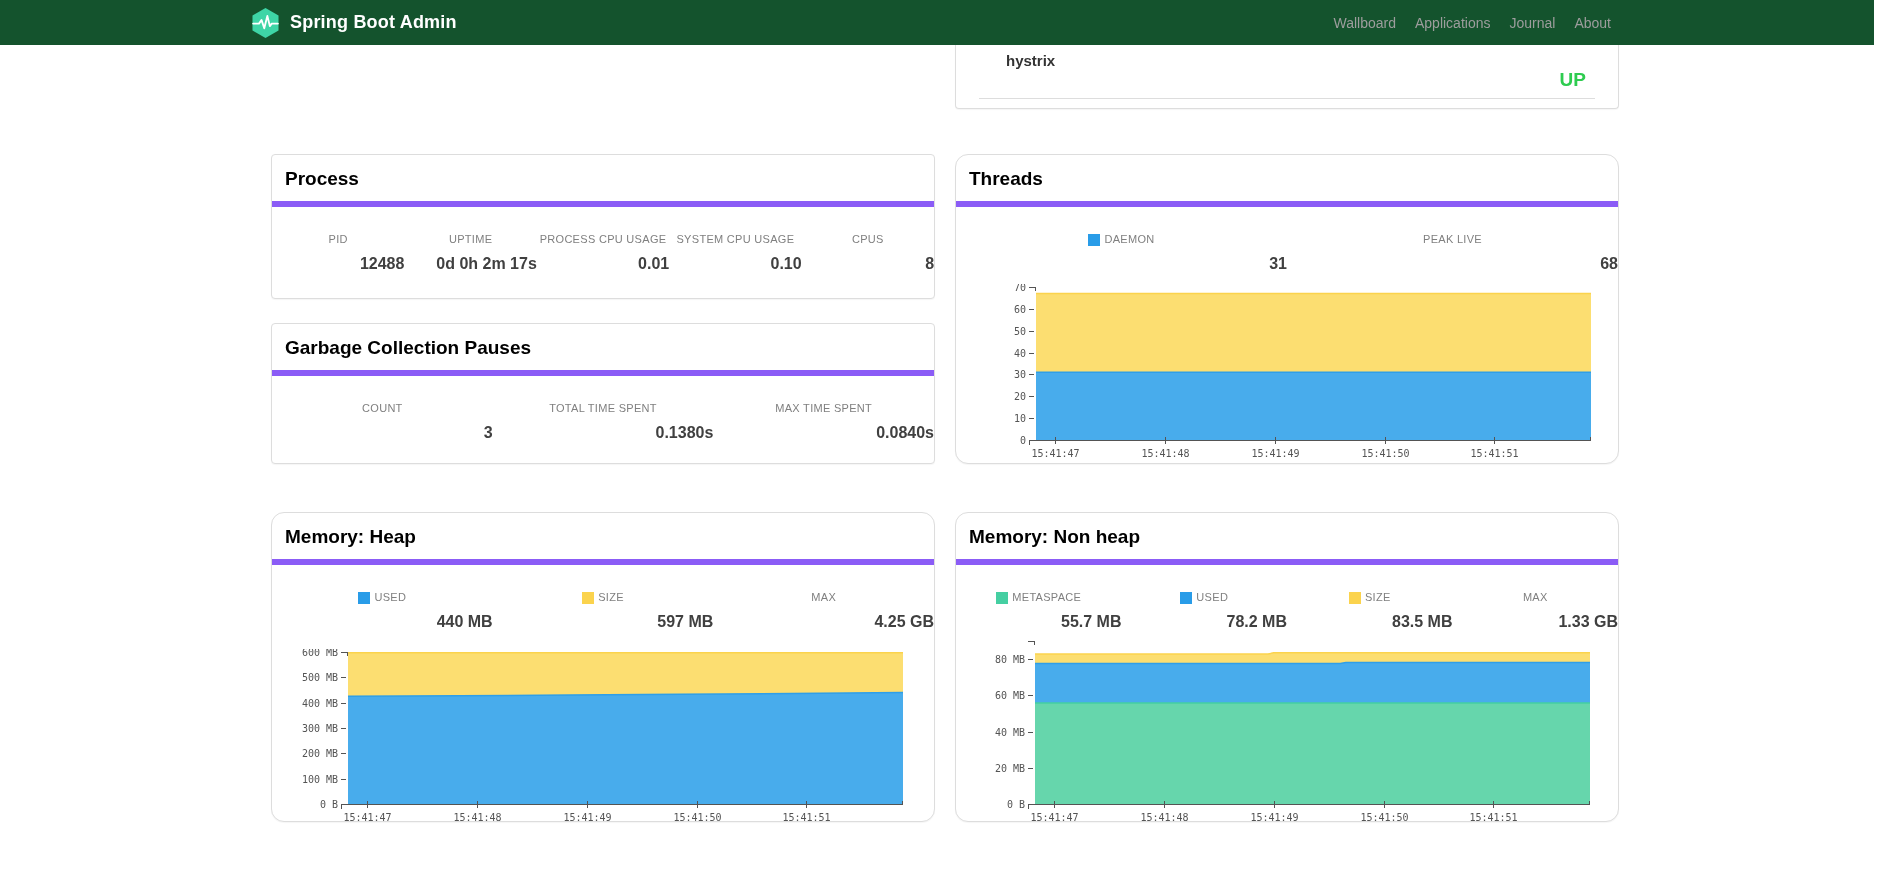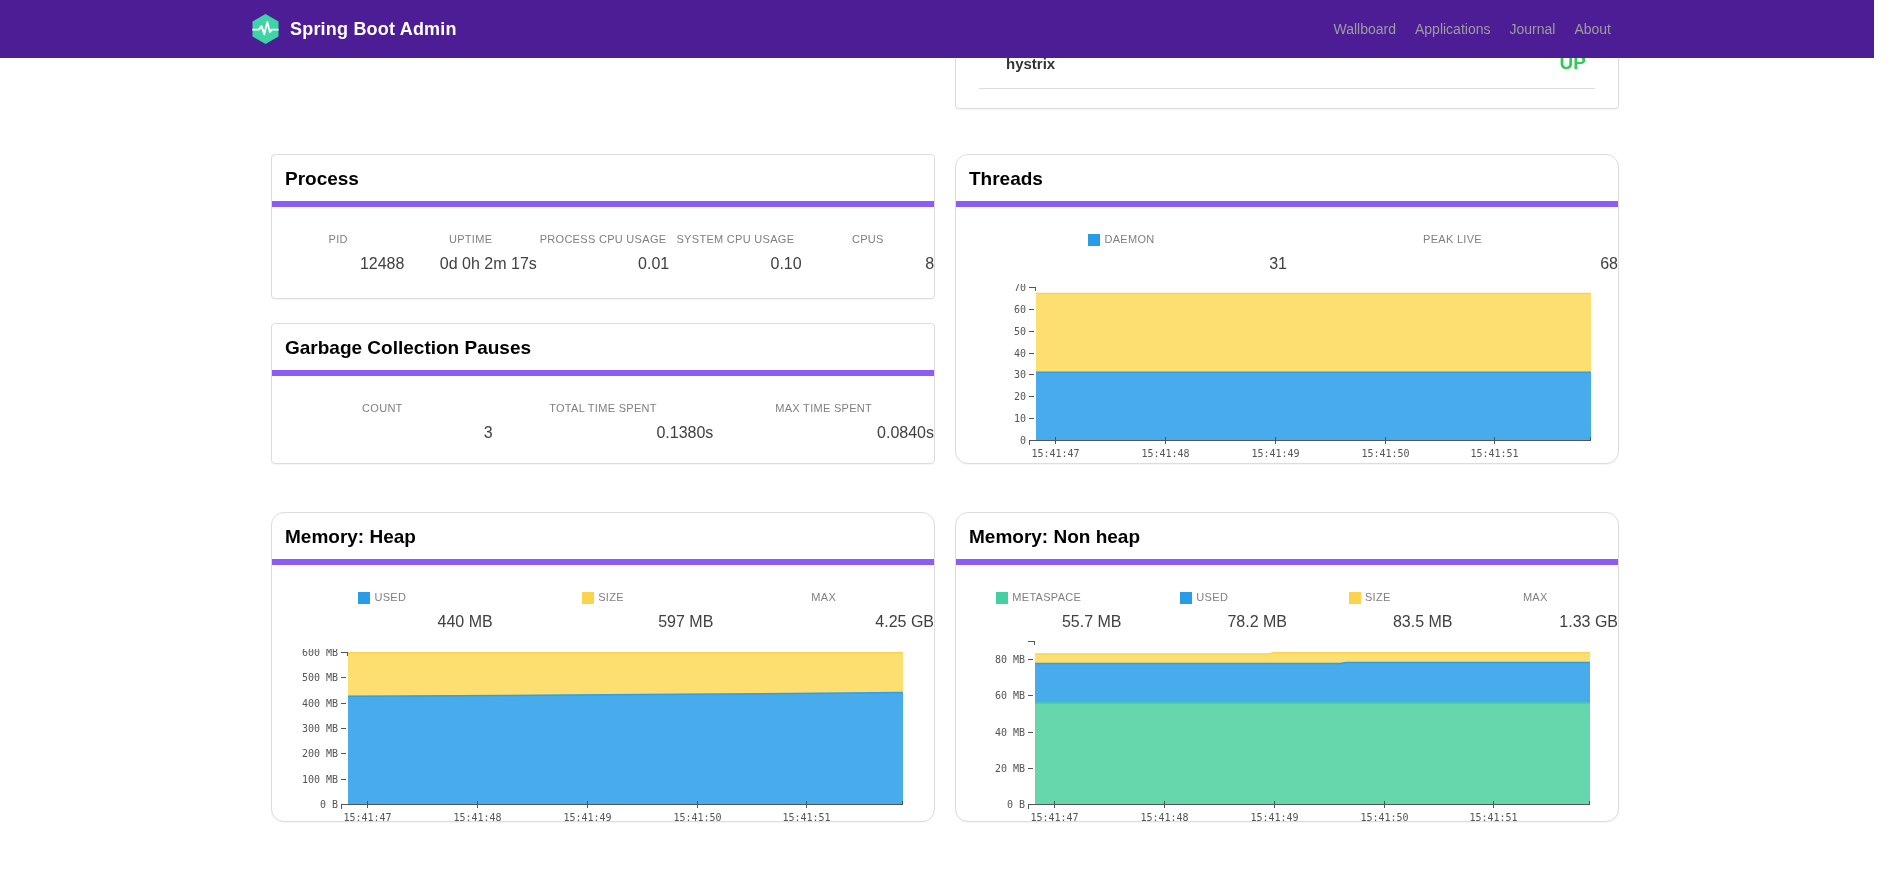--- a/index.html
+++ b/index.html
@@ -5,22 +5,22 @@
   * { box-sizing: border-box; }
   html,body { margin:0; padding:0; }
   body {
     width:1890px; height:892px; overflow:hidden;
     background:#ffffff;
     font-family:"Liberation Sans", sans-serif;
     color:#333;
   }
   
   .navbar {
-    position:fixed; top:0; left:0; right:16px; height:58px;
-    background:#4c1d95; z-index:50;
+    position:fixed; top:0; left:0; right:16px; height:45px;
+    background:#14532d; z-index:50;
   }
   .nav-inner {
     width:1348px; margin:0 auto; height:100%;
     display:flex; align-items:center;
   }
   .brand { display:flex; align-items:center; gap:9px; margin-left:-13px; cursor:pointer; text-decoration:none; }
   .brand-logo { width:31px; height:34px; display:block; }
   .brand-title { color:#ffffff; font-size:18px; font-weight:bold; letter-spacing:.2px; }
   .nav-links { margin-left:auto; display:flex; gap:19px; }
   .nav-link { color:#9d9d9d; font-size:14px; cursor:pointer; text-decoration:none; }
@@ -34,35 +34,35 @@
     box-shadow:0 1px 1px rgba(0,0,0,.04); overflow:hidden;
   }
   .card-header {
     padding:14px 13px 13px 13px; border-bottom:6px solid #8b5cf6;
     font-size:19px; font-weight:bold; color:#000000; line-height:19px;
   }
 
   
   .status-card { border-top:none; border-radius:0 0 4px 4px; height:64px; }
   .status-row {
-    margin:0 23px; padding:7px 2px 14px 2px; border-bottom:1px solid #ddd;
-    display:flex; align-items:center; cursor:pointer;
+    margin:0 23px; padding:7px 2px 7px 2px; border-bottom:1px solid #ddd;
+    display:flex; cursor:pointer;flex-direction:column;
   }
   .app-name { padding-left:25px; font-size:15px; font-weight:bold; color:#333; }
   .status-badge { margin-left:auto; padding-right:7px; font-size:19px; font-weight:bold; }
 
   
   .stats-row { display:flex; padding-top:26px; }
   .stat { flex:1 1 0; text-align:right; }
   .stat-label {
     font-size:11px; color:#7f7f7f; letter-spacing:.3px; line-height:13px;
     display:flex; align-items:center; justify-content:center;
   }
   .swatch { display:inline-block; width:12px; height:12px; margin-right:4px; flex:0 0 12px; }
-  .stat-value { font-size:16px; color:#404040; margin-top:8px; line-height:19px; }
+  .stat-value { font-size:16px; color:#404040; margin-top:8px; line-height:19px;font-weight:bold; }
 
   .h145 { height:145px; }
   .h141 { height:141px; }
   .h310 { height:310px;border-radius:13px; }
   .mt109 { margin-top:109px; }
   .mt24  { margin-top:24px; }
   .mt45  { margin-top:45px; }
   .mt48  { margin-top:48px; }
 
   .chart-host { display:block; }

